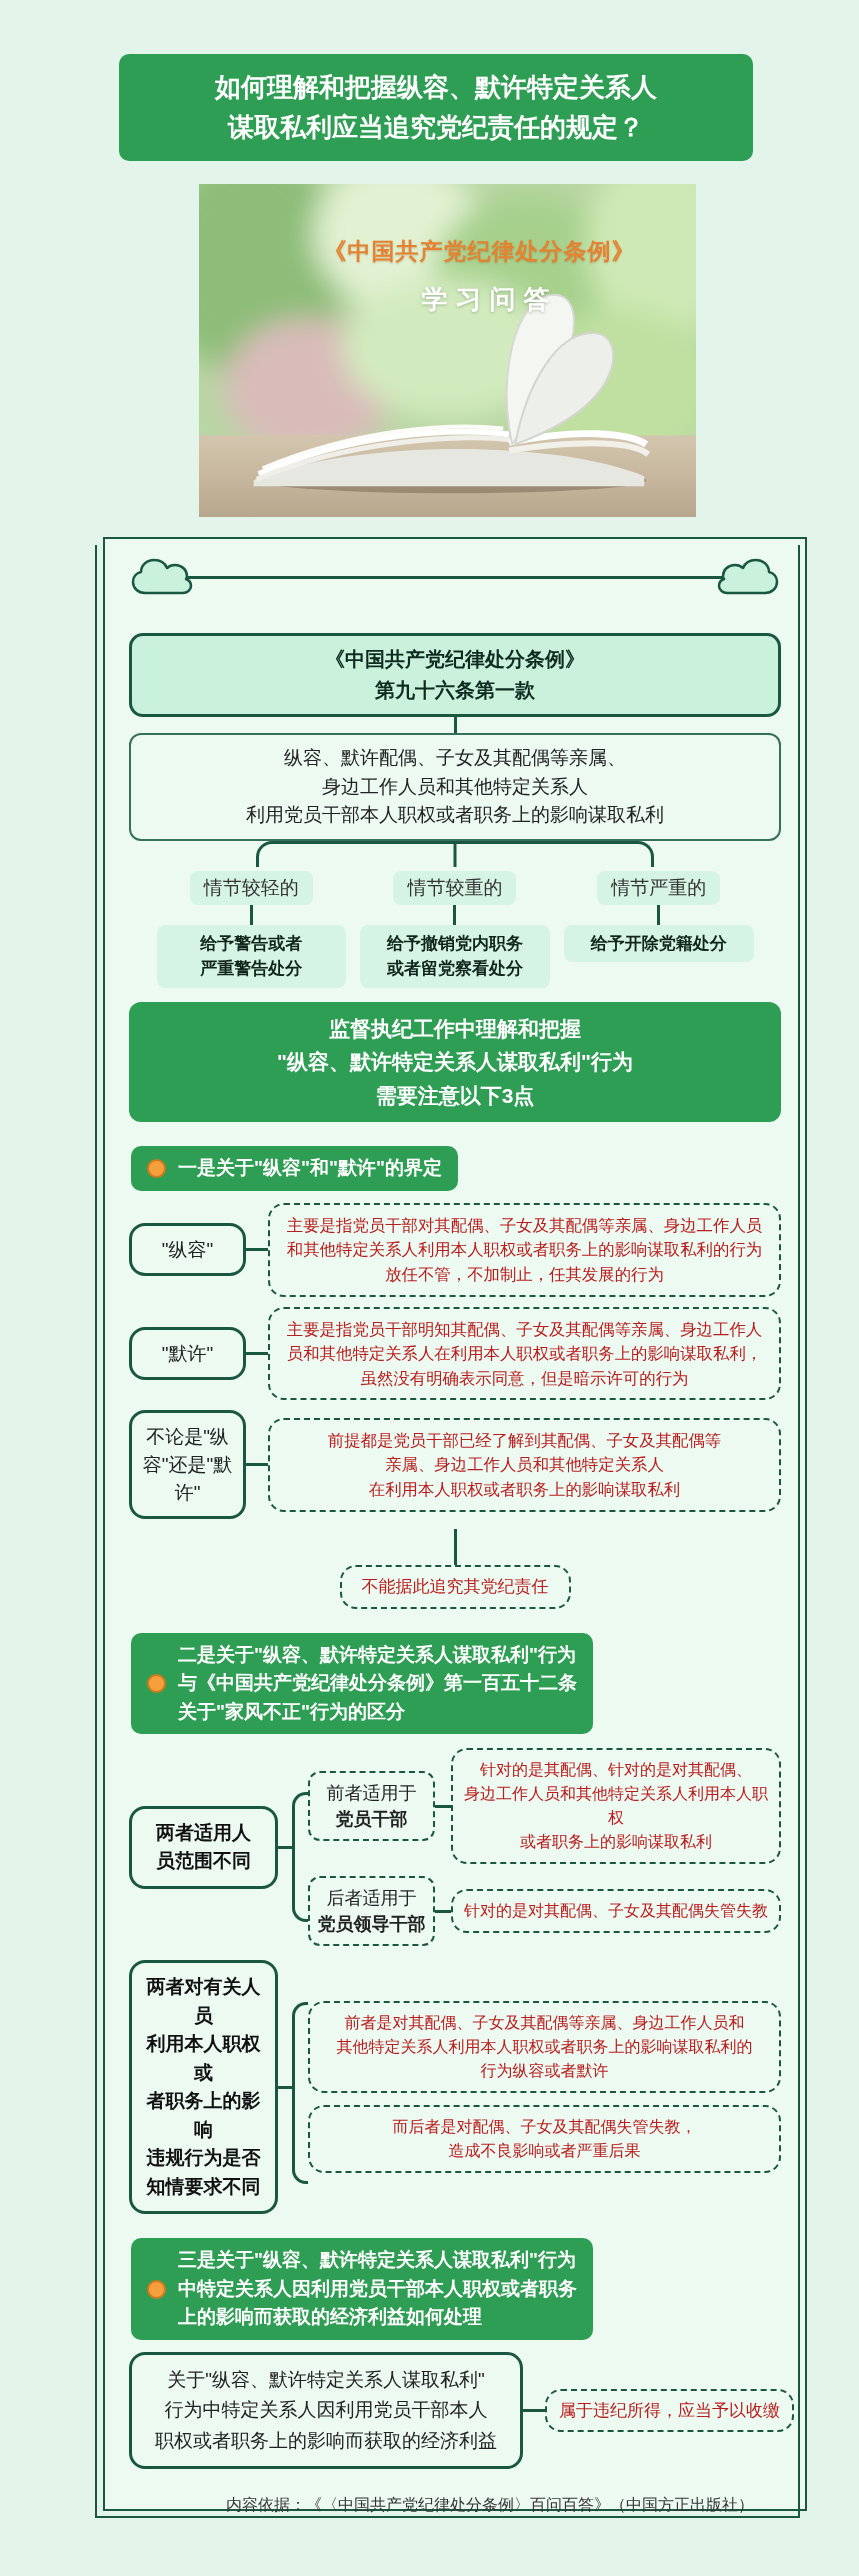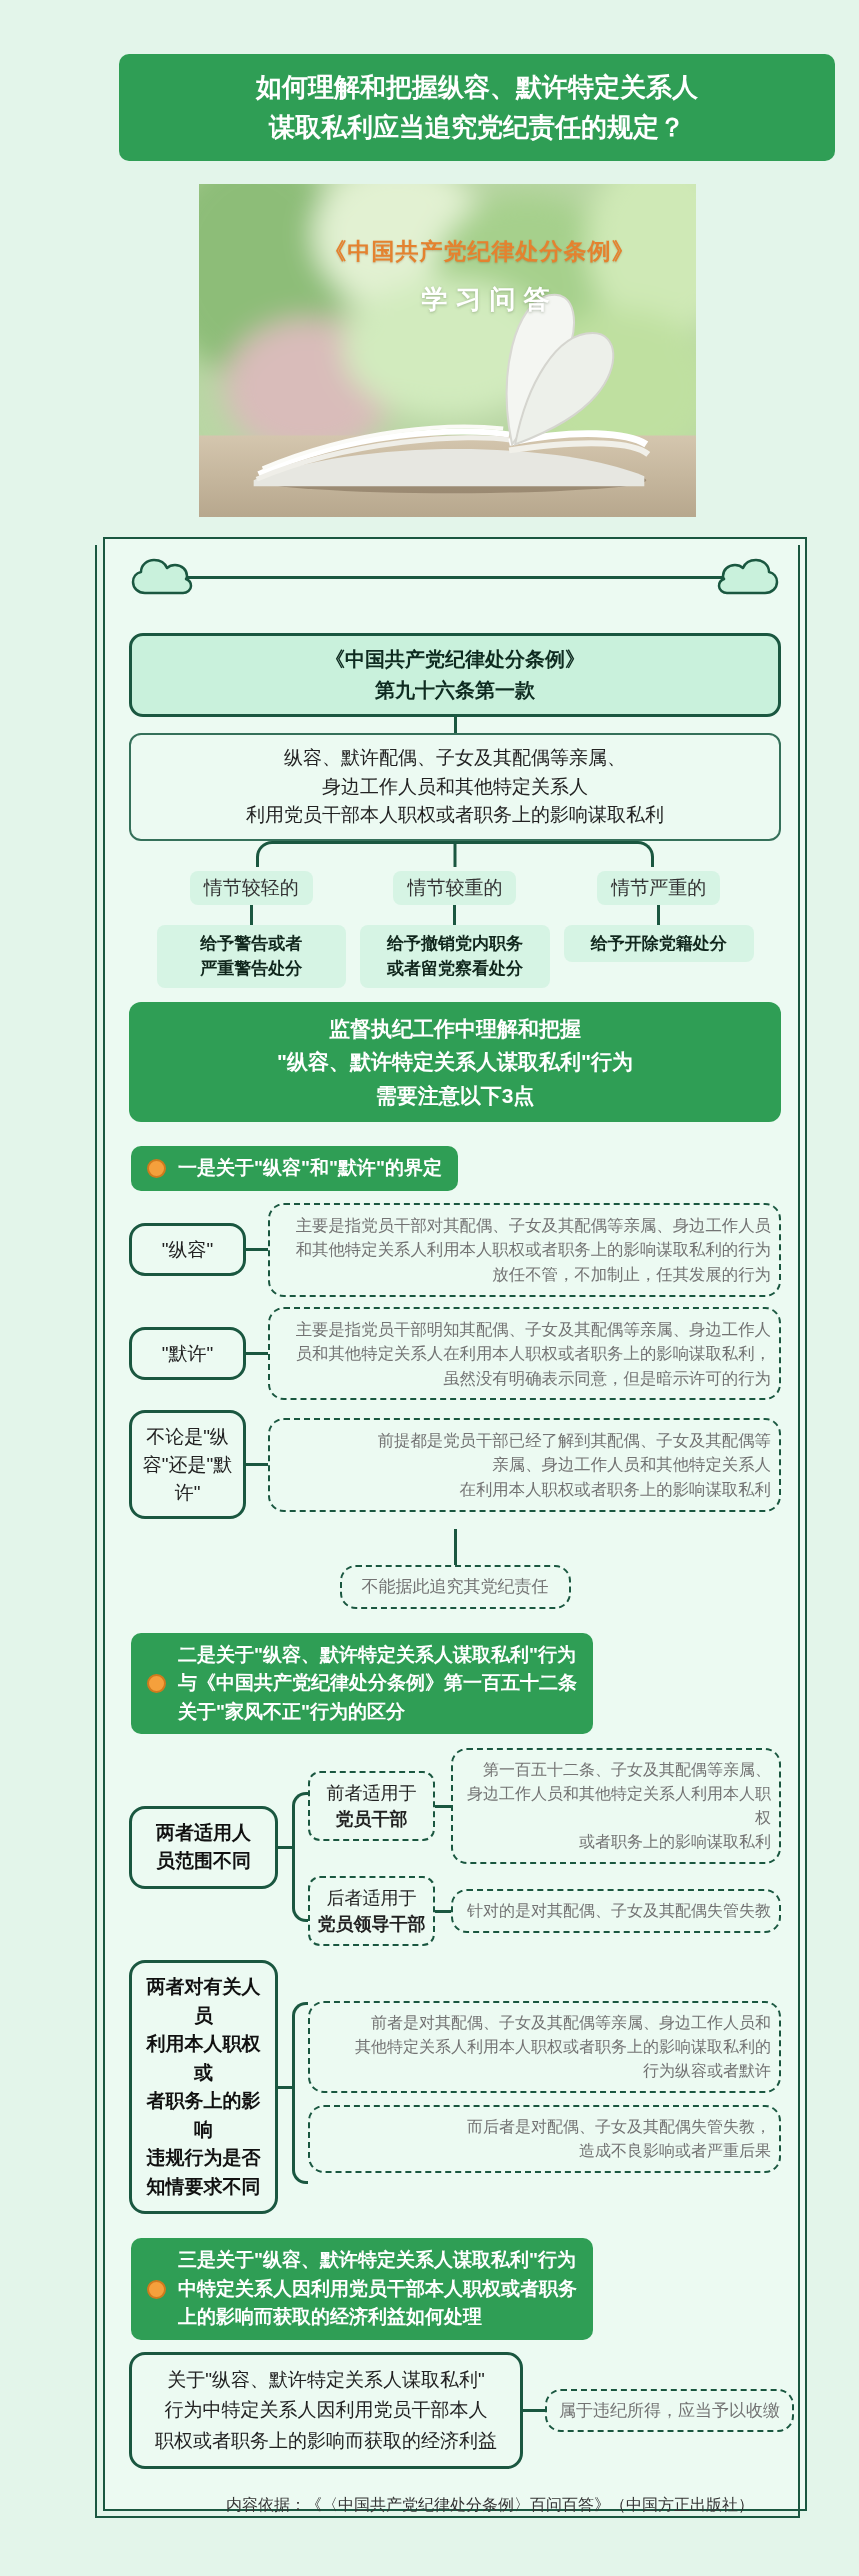--- a/index.html
+++ b/index.html
@@ -9,21 +9,21 @@
   *{box-sizing:border-box;}
   html,body{margin:0;padding:0;}
   body{
     width:860px;height:2576px;position:relative;overflow:hidden;
     background:var(--bg);
     font-family:"Liberation Sans","DejaVu Sans",sans-serif;color:#222;
   }
   .pre{white-space:pre-line;}
   
   .title-box{
-    position:absolute;top:54px;left:119px;width:716px;
+    position:absolute;top:54px;left:119px;width:634px;
     background:var(--accent);border-radius:10px;color:#fff;
     font-weight:bold;font-size:26px;line-height:1.55;text-align:center;
     padding:13px 8px;
   }
   
   .photo{position:absolute;top:184px;left:199px;width:497px;height:333px;overflow:hidden;}
   .photo svg{position:absolute;inset:0;width:100%;height:100%;}
   .photo-text1{
     position:absolute;top:52px;left:0;right:0;text-align:center;padding-left:64px;
     color:#e4822f;font-weight:bold;font-size:23px;letter-spacing:1px;
@@ -85,21 +85,21 @@
   .dot{width:19px;height:19px;border-radius:50%;background:var(--orange);border:2px solid #d07a1d;flex:none;}
   
   .def-row{display:flex;align-items:center;margin:10px 0;}
   .term-box{
     flex:none;width:117px;border:3px solid var(--ink);border-radius:16px;
     padding:10px 5px;text-align:center;font-size:19px;line-height:1.45;color:#222;
   }
   .h-line{flex:none;width:22px;border-top:3px solid var(--ink);}
   .dashed-box{
     flex:1;border:2px dashed var(--ink);border-radius:16px;padding:8px 8px;
-    text-align:right;font-size:16.4px;line-height:1.5;color:#737373;
+    text-align:center;font-size:16.4px;line-height:1.5;color:#b91c1c;
   }
   .chain{display:flex;flex-direction:column;align-items:center;}
   .chain .dashed-box{flex:none;padding:7px 20px;font-size:17px;}
   .chain .vline{height:18px;}
   
   .group-row{display:flex;align-items:center;margin:14px 0 0;}
   .group-label{
     flex:none;width:149px;border:3px solid var(--ink);border-radius:16px;
     padding:10px 6px;font-weight:bold;font-size:19px;line-height:1.5;text-align:center;color:#111;
   }
@@ -262,21 +262,21 @@
 员范围不同</div>
       <div class="h-line"></div>
       <div class="gbracket"></div>
       <div class="group-items">
         <div class="sub-row">
           <div class="scope-box">
             <span>前者适用于</span>
             <span class="bold">党员干部</span>
           </div>
           <div class="h-line"></div>
-          <div class="dashed-box pre">第一百五十二条、子女及其配偶等亲属、
+          <div class="dashed-box pre">针对的是其配偶、针对的是对其配偶、
 身边工作人员和其他特定关系人利用本人职权
 或者职务上的影响谋取私利</div>
         </div>
         <div class="sub-row">
           <div class="scope-box">
             <span>后者适用于</span>
             <span class="bold">党员领导干部</span>
           </div>
           <div class="h-line"></div>
           <div class="dashed-box pre">针对的是对其配偶、子女及其配偶失管失教</div>

